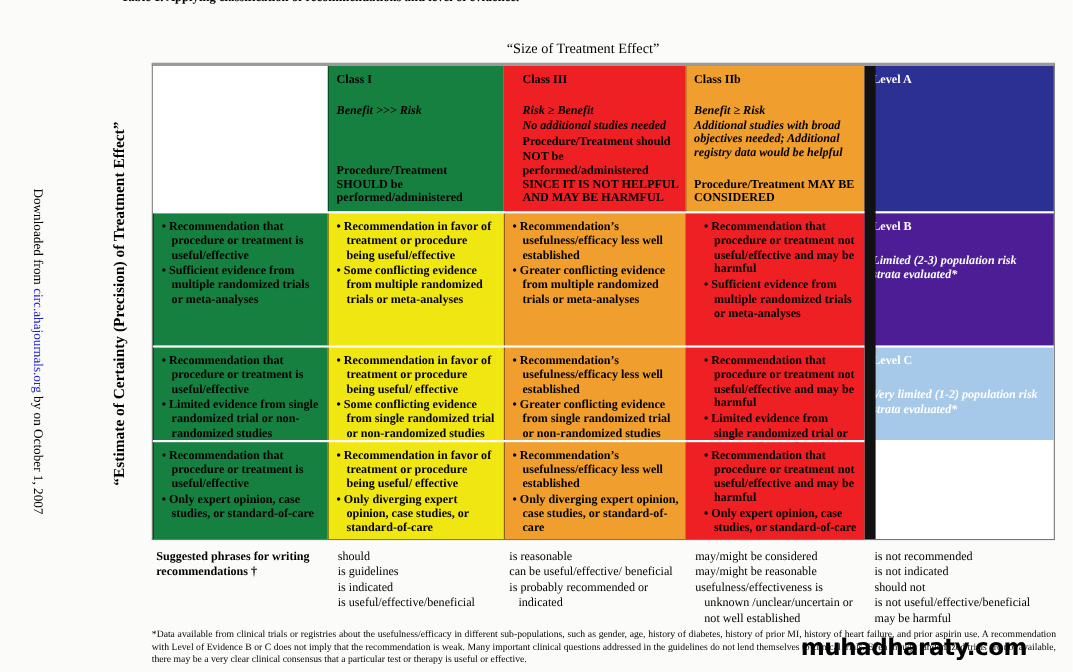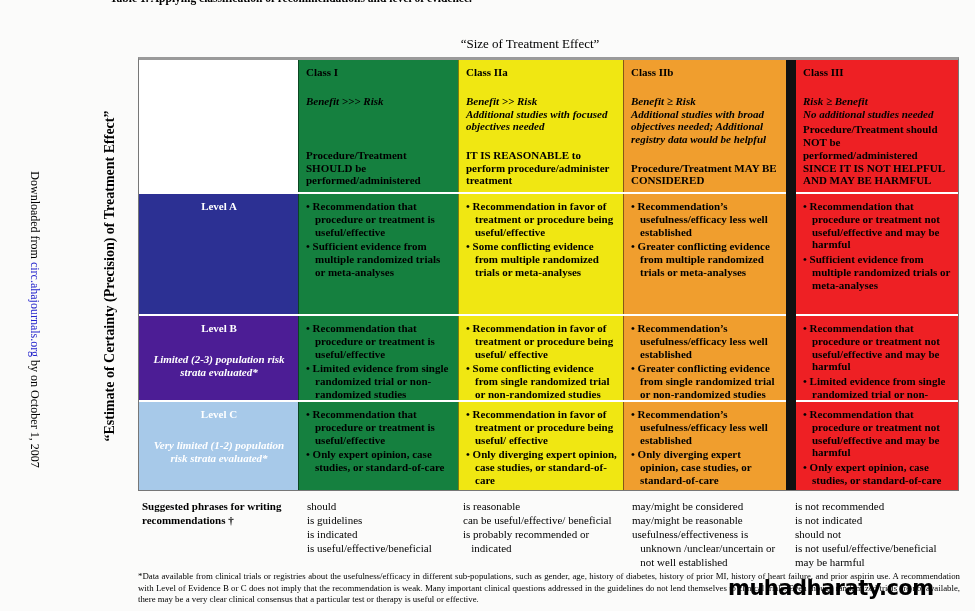--- a/index.html
+++ b/index.html
@@ -26,21 +26,21 @@
           display:grid;grid-template-columns:159px 160px 165px 163px 172px;
           grid-template-rows:132px 120px 84px 88px;row-gap:2px;}
   .cell{position:relative;box-sizing:border-box;padding:6px 6px 5px 7px;
         font-size:11px;font-weight:bold;line-height:1.16;}
   .bl{border-left:1px solid rgba(0,0,0,0.45);}
   .head{display:flex;flex-direction:column;}
   .ctitle{margin-bottom:16px;}
   .benefit .line{font-style:italic;}
   .action{margin-top:auto;}
   .corner{background:#fff;}
-  .level{color:#fff;text-align:center;}
+  .level{color:#fff;}
   .ldesc{margin-top:18px;}
   .ldesc .line{font-style:italic;}
   .ldesc .line + .line{margin-top:14px;}
   .bullet{padding-left:9px;text-indent:-9px;margin-bottom:2px;}
   .c3{padding-left:17px;}
   #bar{position:absolute;left:647px;top:0;width:10px;height:100%;z-index:3;}
 
   
   #phrases{position:absolute;left:138px;top:500px;width:819px;
            display:grid;grid-template-columns:159px 160px 165px 163px 172px;
@@ -76,45 +76,37 @@
     <div class="cell corner"></div>
 
     <div class="cell head bl" style="background-color: rgb(21, 128, 63);">
       <div class="ctitle">Class I</div>
       <div class="benefit">
           <div class="line">Benefit &gt;&gt;&gt; Risk</div>
         </div>
       <div class="action">Procedure/Treatment SHOULD be performed/administered</div>
     </div>
 
-    <div class="cell head bl" style="background-color: rgb(240, 231, 18);">
-      <div class="ctitle">Class IIa</div>
+
+    <div class="cell head c3" style="background-color: rgb(238, 32, 36);">
+      <div class="ctitle">Class III</div>
       <div class="benefit">
-          <div class="line">Benefit &gt;&gt; Risk</div>
-          <div class="line">Additional studies with focused objectives needed</div>
-        </div>
-      <div class="action">IT IS REASONABLE to perform procedure/administer treatment</div>
+          <div class="line">Risk ≥ Benefit</div>
+          <div class="line">No additional studies needed</div>
+        </div>
+      <div class="action">Procedure/Treatment should NOT be performed/administered SINCE IT IS NOT HELPFUL AND MAY BE HARMFUL</div>
     </div>
 
     <div class="cell head bl" style="background-color: rgb(240, 158, 46);">
       <div class="ctitle">Class IIb</div>
       <div class="benefit">
           <div class="line">Benefit ≥ Risk</div>
           <div class="line">Additional studies with broad objectives needed; Additional registry data would be helpful</div>
         </div>
       <div class="action">Procedure/Treatment MAY BE CONSIDERED</div>
-    </div>
-
-    <div class="cell head c3" style="background-color: rgb(238, 32, 36);">
-      <div class="ctitle">Class III</div>
-      <div class="benefit">
-          <div class="line">Risk ≥ Benefit</div>
-          <div class="line">No additional studies needed</div>
-        </div>
-      <div class="action">Procedure/Treatment should NOT be performed/administered SINCE IT IS NOT HELPFUL AND MAY BE HARMFUL</div>
     </div>
 
     <div class="cell level" style="background-color: rgb(44, 48, 147);">
       <div class="ltitle">Level A</div>
     </div>
     <div class="cell body bl" style="background-color: rgb(21, 128, 63);">
         <div class="bullet">• Recommendation that procedure or treatment is useful/effective</div>
         <div class="bullet">• Sufficient evidence from multiple randomized trials or meta-analyses</div>
       </div>
     <div class="cell body bl" style="background-color: rgb(240, 231, 18);">

